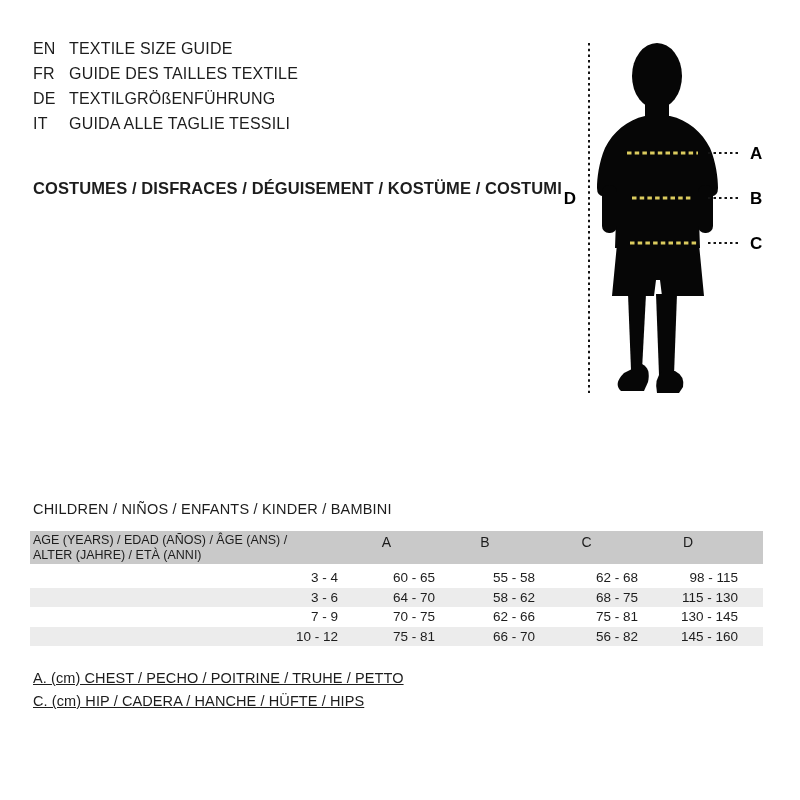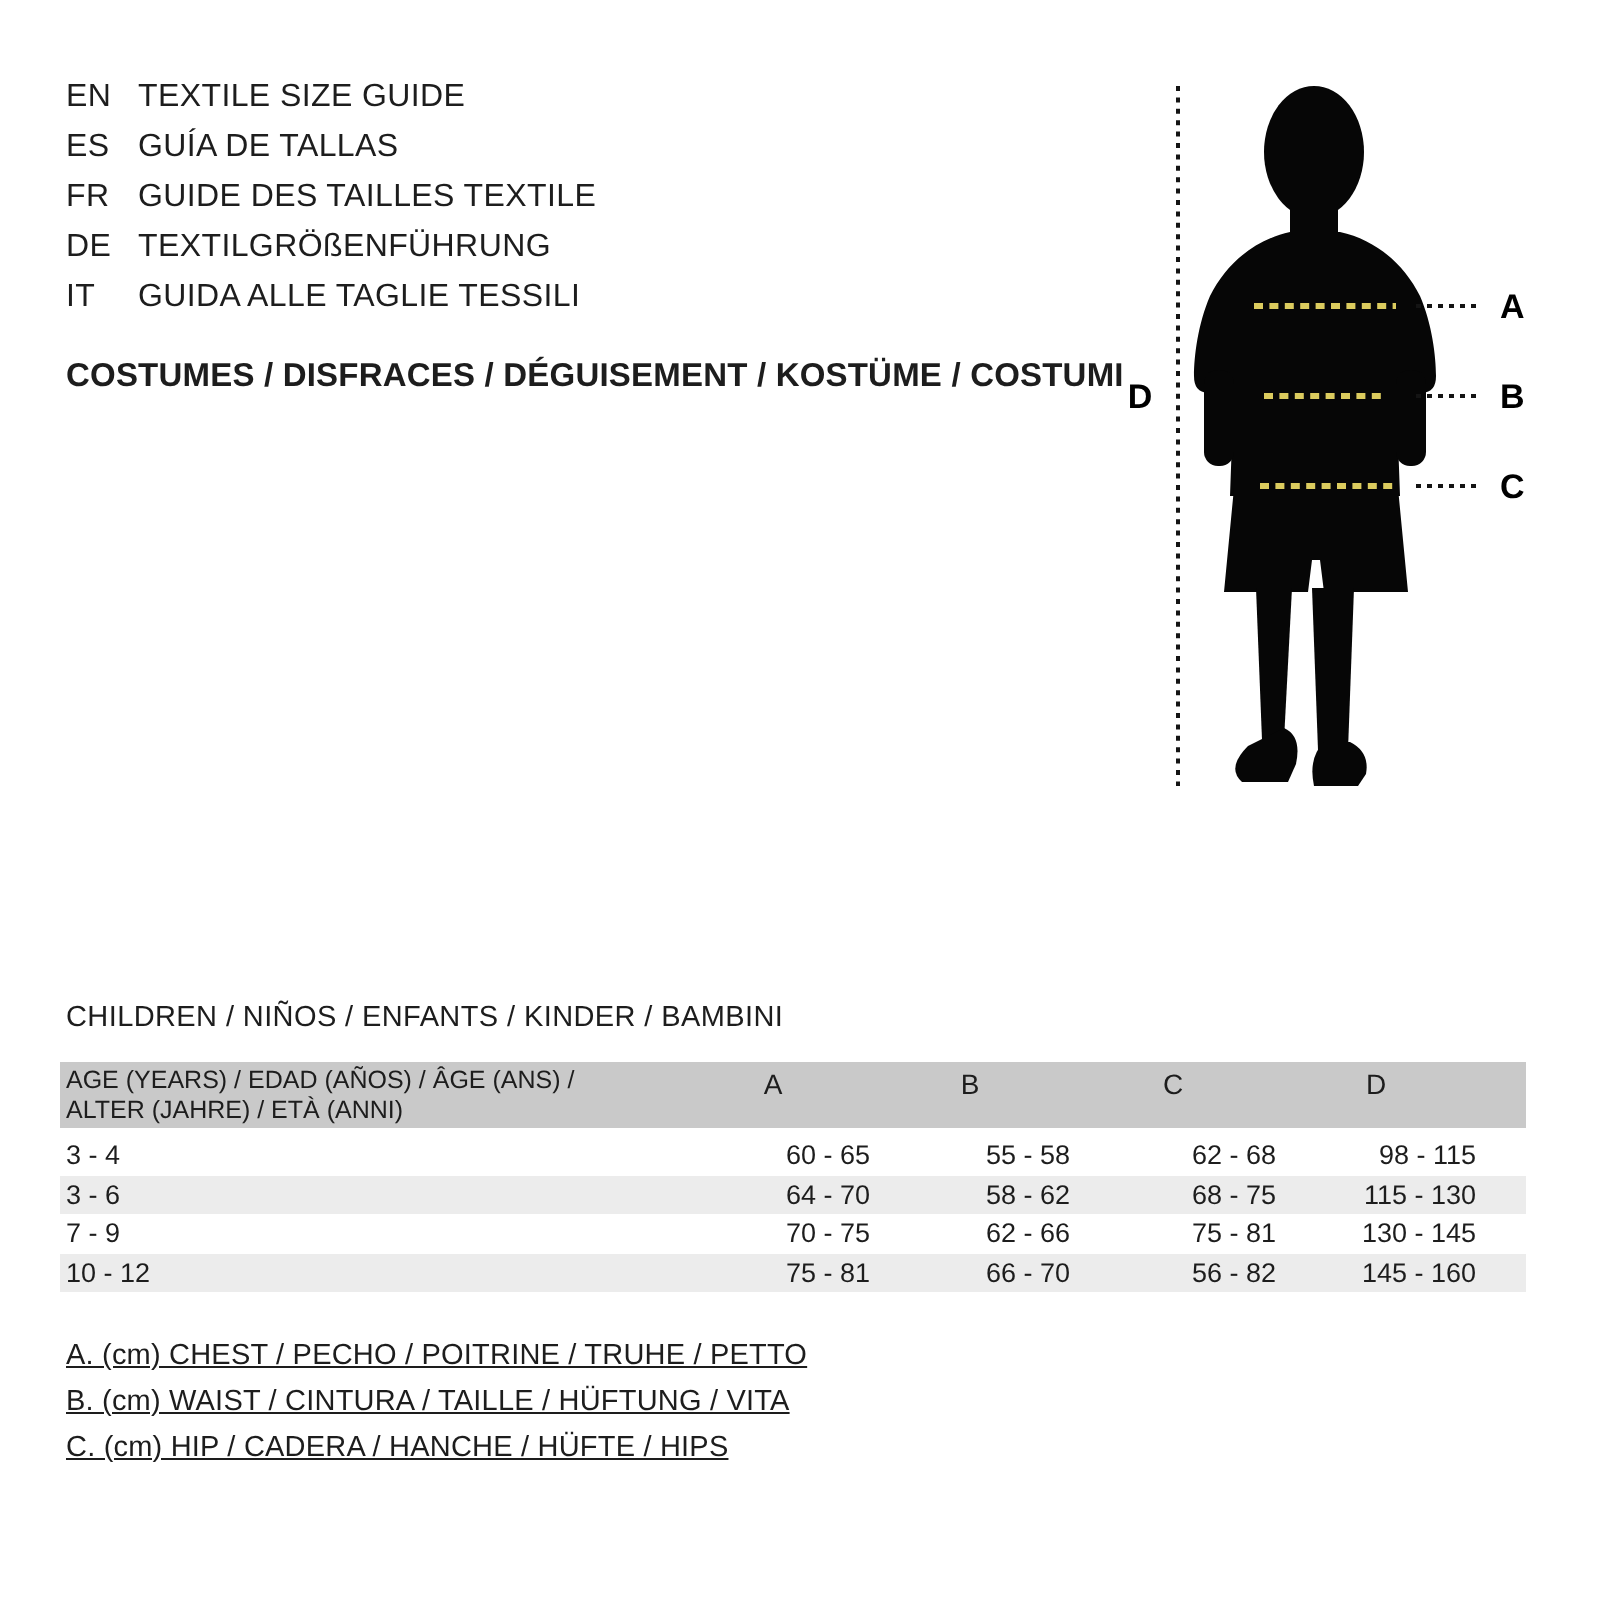--- a/index.html
+++ b/index.html
@@ -20,39 +20,35 @@
 
   
   .table-title{position:absolute;left:33px;top:501px;font-size:14.5px;letter-spacing:.2px;text-align:center;}
   .size-table{position:absolute;left:30px;top:531px;width:733px;}
   .thead{display:grid;grid-template-columns:308px 97px 100px 103px 100px;height:33px;background:#c9c9c9;}
   .th-age{padding:2px 0 0 3px;font-size:12.5px;line-height:14.5px;}
   .th-col{text-align:center;padding-top:3px;font-size:14px;}
   .tbody{margin-top:4px;}
   .trow{display:grid;grid-template-columns:308px 97px 100px 103px 100px;height:19.5px;line-height:19.5px;font-size:13.5px;}
   .trow.striped{background:#ececec;}
-  .cell-age{padding-left:3px;}
+  .cell-age{padding-left:3px;text-align:right;}
   .cell-val{text-align:right;}
 
   
   .legend{position:absolute;left:33px;top:667px;font-size:14.5px;line-height:22.8px;letter-spacing:.1px;text-decoration:underline;}
 </style>
 </head>
 <body>
 
 <div class="canvas">
 
   <div class="lang-block">
     <div class="lang-row">
       <span class="lang-code">EN</span>
       <span>TEXTILE SIZE GUIDE</span>
-    </div>
-    <div class="lang-row">
-      <span class="lang-code">ES</span>
-      <span>GUÍA DE TALLAS</span>
     </div>
     <div class="lang-row">
       <span class="lang-code">FR</span>
       <span>GUIDE DES TAILLES TEXTILE</span>
     </div>
     <div class="lang-row">
       <span class="lang-code">DE</span>
       <span>TEXTILGRÖßENFÜHRUNG</span>
     </div>
     <div class="lang-row">
@@ -134,17 +130,16 @@
         <div class="cell-val">75 - 81</div>
         <div class="cell-val">66 - 70</div>
         <div class="cell-val">56 - 82</div>
         <div class="cell-val">145 - 160</div>
       </div>
     </div>
   </div>
 
   <div class="legend">
     <div>A. (cm) CHEST / PECHO / POITRINE / TRUHE / PETTO</div>
-    <div>B. (cm) WAIST / CINTURA / TAILLE / HÜFTUNG / VITA</div>
     <div>C. (cm) HIP / CADERA / HANCHE / HÜFTE / HIPS</div>
   </div>
 
 </div>
 
 </body></html>

